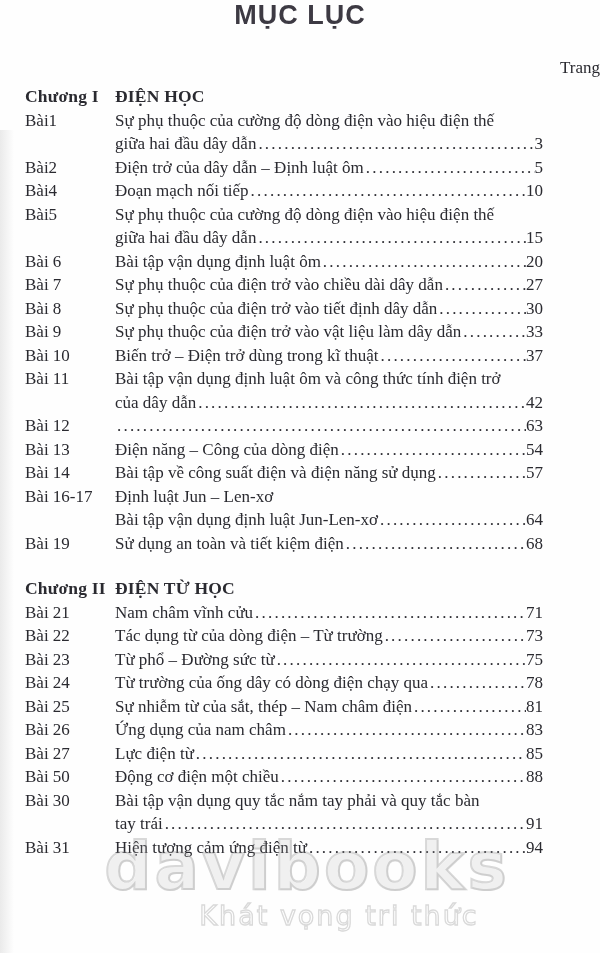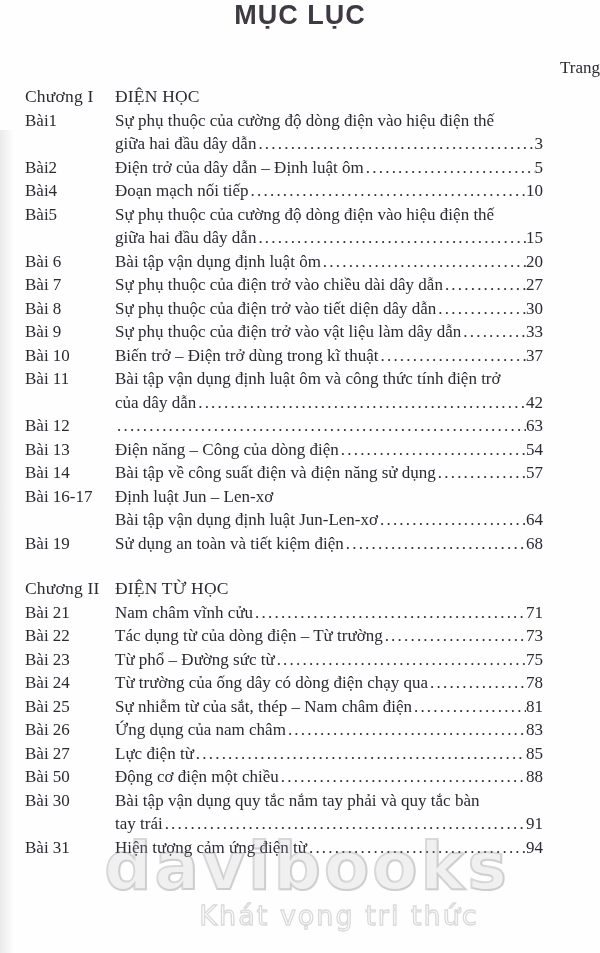--- a/index.html
+++ b/index.html
@@ -32,21 +32,21 @@
   .trang {
     margin-top: 27px;
     text-align: right;
     font-size: 17px;
   }
   .toc {
     padding: 7px 57px 0 25px;
   }
   .chapter-head {
     display: flex;
-    font-weight: 400;
+    font-weight: 700;
     font-size: 17.5px;
     line-height: 23.5px;
     letter-spacing: 0.2px;
   }
   .chapter + .chapter { margin-top: 22px; }
   .label-col {
     width: 90px;
     flex: none;
   }
   .entry {
@@ -187,21 +187,21 @@
     <span class="dots">............................................................................................................................................................................................................................</span>
     <span class="page-num">27</span>
   </div>
 </div>
   </div>
 
   <div class="entry">
     <span class="label-col entry-label">Bài 8</span>
     <div class="entry-lines">
   <div class="line">
-    <span class="line-text">Sự phụ thuộc của điện trở vào tiết diện dây dẫn</span>
+    <span class="line-text">Sự phụ thuộc của điện trở vào tiết định dây dẫn</span>
     <span class="dots">............................................................................................................................................................................................................................</span>
     <span class="page-num">30</span>
   </div>
 </div>
   </div>
 
   <div class="entry">
     <span class="label-col entry-label">Bài 9</span>
     <div class="entry-lines">
   <div class="line">

